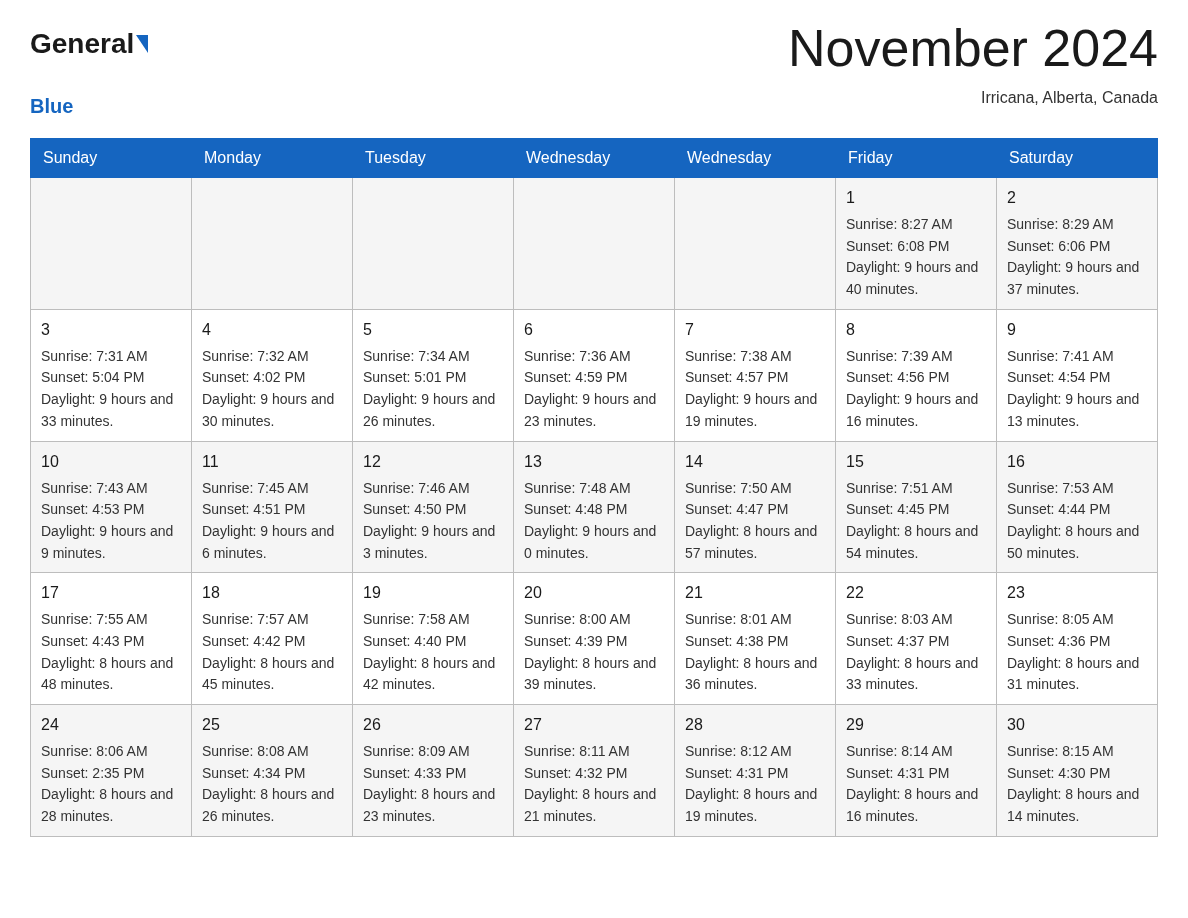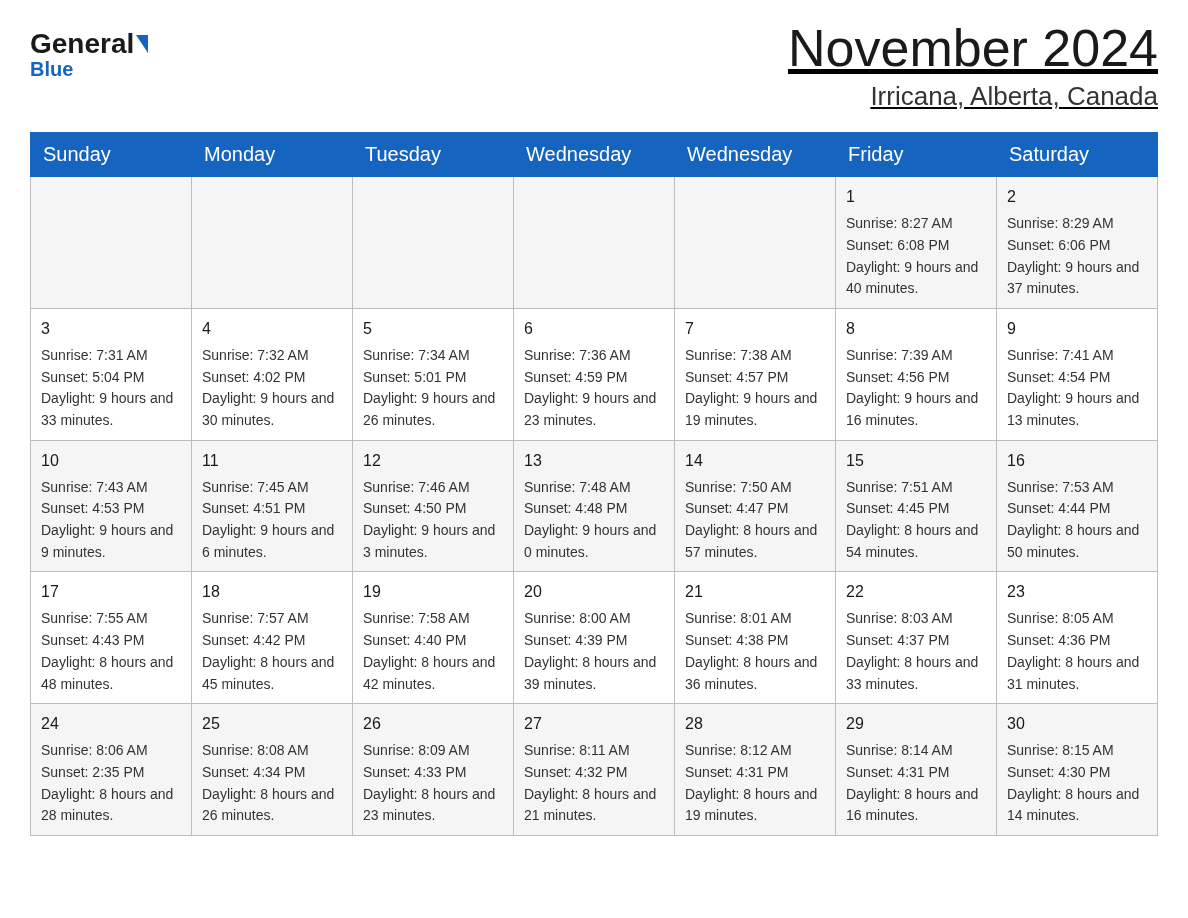--- a/index.html
+++ b/index.html
@@ -14,20 +14,21 @@
       display: flex;
       justify-content: space-between;
       align-items: flex-start;
       margin-bottom: 20px;
     }
     .logo {
       display: flex;
       flex-direction: column;
       align-items: flex-start;
       padding-top: 10px;
+      gap: 37px;
     }
     .logo-text {
       font-size: 28px;
       font-weight: bold;
       color: #1a1a1a;
       line-height: 1;
     }
     .logo-triangle {
       width: 0;
       height: 0;
@@ -41,42 +42,41 @@
       display: flex;
       align-items: center;
     }
     .logo-second-line {
       color: #1565c0;
       font-size: 20px;
       font-weight: bold;
     }
     .title-area {
       text-align: right;
-      text-decoration: underline;
     }
     .month-year {
       font-size: 52px;
       font-weight: normal;
       color: #1a1a1a;
       line-height: 1.1;
     }
     .location {
-      font-size: 26px;
+      font-size: 16px;
       color: #333;
-      margin-top: 4px;
+      margin-top: 12px;
     }
     .calendar-table {
       width: 100%;
       border-collapse: collapse;
       border: 1px solid #9e9e9e;
     }
     .calendar-table th {
       background-color: #1565c0;
       color: #fff;
-      font-size: 20px;
+      font-size: 16px;
       font-weight: normal;
       padding: 10px 12px;
       text-align: left;
       border: 1px solid #1565c0;
     }
     .calendar-table td {
       vertical-align: top;
       padding: 8px 10px;
       border: 1px solid #bdbdbd;
       width: 14.28%;

